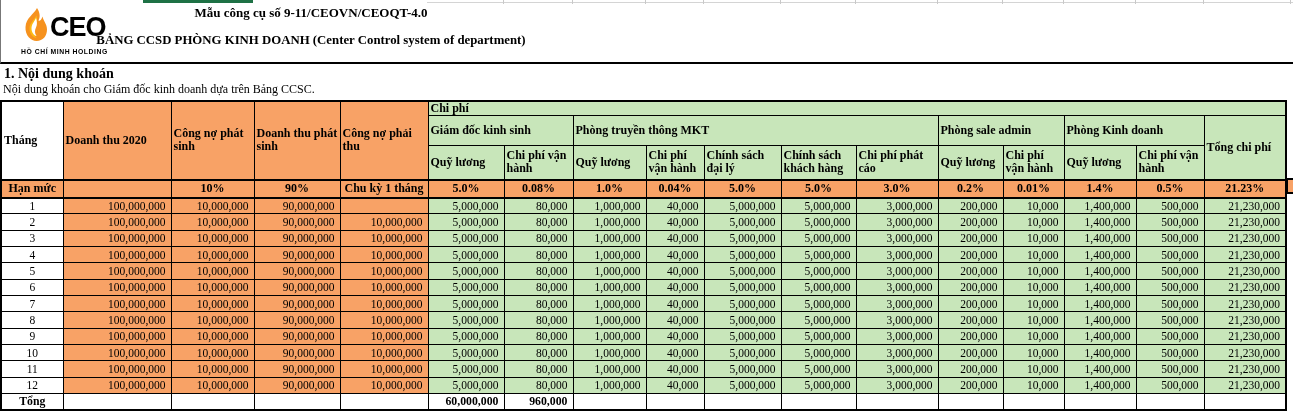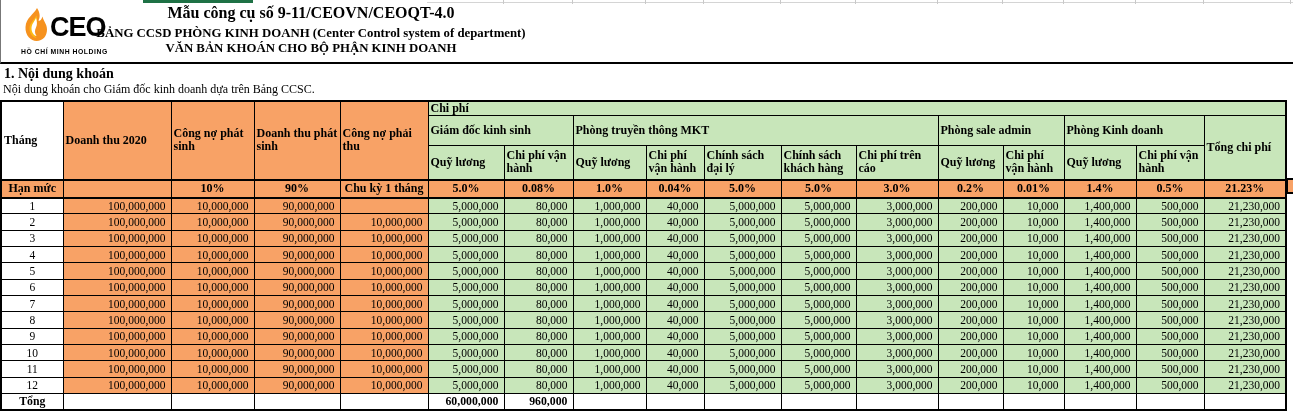--- a/index.html
+++ b/index.html
@@ -14,21 +14,21 @@
   .tab-bar{position:absolute;left:143px;top:0;width:110px;height:3px;background:var(--tabgreen);}
 
   
   .header-block{position:absolute;left:0;top:0;width:1292px;height:62px;background:transparent;
     border-left:1px solid #777;border-bottom:2px solid #000;}
   .logo{position:absolute;left:20px;top:8px;display:flex;flex-direction:column;align-items:center;}
   .logo-top{display:flex;align-items:center;gap:1px;}
   .logo-brand{font-family:"Liberation Sans", sans-serif;font-weight:900;font-size:27px;letter-spacing:-1px;line-height:27px;}
   .logo-tagline{font-family:"Liberation Sans", sans-serif;font-weight:700;font-size:6.8px;letter-spacing:.55px;white-space:nowrap;margin-top:2px;}
   .titles{position:absolute;left:95px;top:5px;width:430px;text-align:center;}
-  .form-code{font-weight:bold;font-size:16px;line-height:15px;margin-bottom:6px;}
+  .form-code{font-weight:bold;font-size:13px;line-height:15px;margin-bottom:13px;}
   .title-line{font-weight:bold;font-size:12.8px;line-height:15px;}
 
   .section-heading{position:absolute;left:4px;top:66px;font-weight:bold;font-size:14px;}
   .section-desc{position:absolute;left:3px;top:82px;font-size:12px;font-family:Liberation Serif, serif;}
 
   
   table{border-collapse:collapse;table-layout:fixed;position:absolute;left:0;top:100px;border:2px solid #000;}
   th,td{border:1px solid #000;overflow:hidden;padding:0;white-space:normal;}
   thead th{font-weight:bold;font-size:12px;line-height:13px;text-align:left;vertical-align:middle;padding:0 2px;}
   .orange{background:var(--orange);}
@@ -78,21 +78,20 @@
           <path d="M13 10 C11.5 13.5 8.5 16 8.5 20.5 C8.5 24.5 11 27.5 13.5 28 C11.5 25 11.5 22.5 13 19.5 C14.5 16.5 14 13 13 10 Z" fill="#FFFFFF"></path>
         </svg>
       </span>
       <span class="logo-brand">CEO</span>
     </div>
     <div class="logo-tagline">HỒ CHÍ MINH HOLDING</div>
   </div>
   <div class="titles">
     <div class="form-code">Mẫu công cụ số 9-11/CEOVN/CEOQT-4.0</div>
     <div class="title-line">BẢNG CCSD PHÒNG KINH DOANH (Center Control system of department)</div>
-    <div class="title-line">VĂN BẢN KHOÁN CHO BỘ PHẬN KINH DOANH</div>
   </div>
 </div>
 
 <div class="section-heading">1. Nội dung khoán</div>
 <div class="section-desc">Nội dung khoán cho Giám đốc kinh doanh dựa trên Bảng CCSC.</div>
 
 <table>
   <colgroup>
       <col style="width: 62px;">
       <col style="width: 108px;">
@@ -128,21 +127,21 @@
         <th class="green" colspan="2">Phòng Kinh doanh</th>
         <th class="green" rowspan="2">Tổng chi phí</th>
       </tr>
       <tr style="height: 34px;">
         <th class="green">Quỹ lương</th>
         <th class="green">Chi phí vận hành</th>
         <th class="green">Quỹ lương</th>
         <th class="green">Chi phí vận hành</th>
         <th class="green">Chính sách đại lý</th>
         <th class="green">Chính sách khách hàng</th>
-        <th class="green">Chi phí trên cáo</th>
+        <th class="green">Chi phí phát cáo</th>
         <th class="green">Quỹ lương</th>
         <th class="green">Chi phí vận hành</th>
         <th class="green">Quỹ lương</th>
         <th class="green">Chi phí vận hành</th>
       </tr>
     </thead>
   <tbody>
       <tr class="limit-row">
         <th>Hạn mức</th>
         <td></td>

